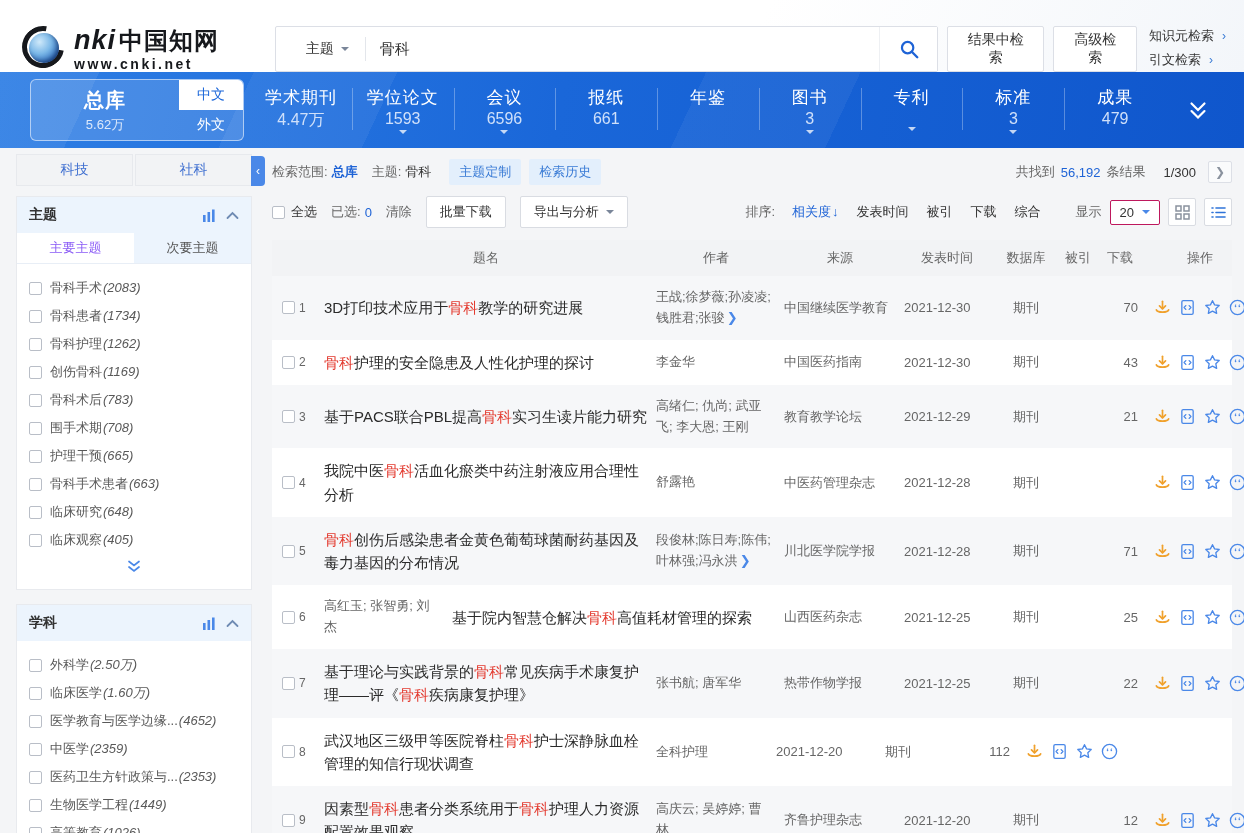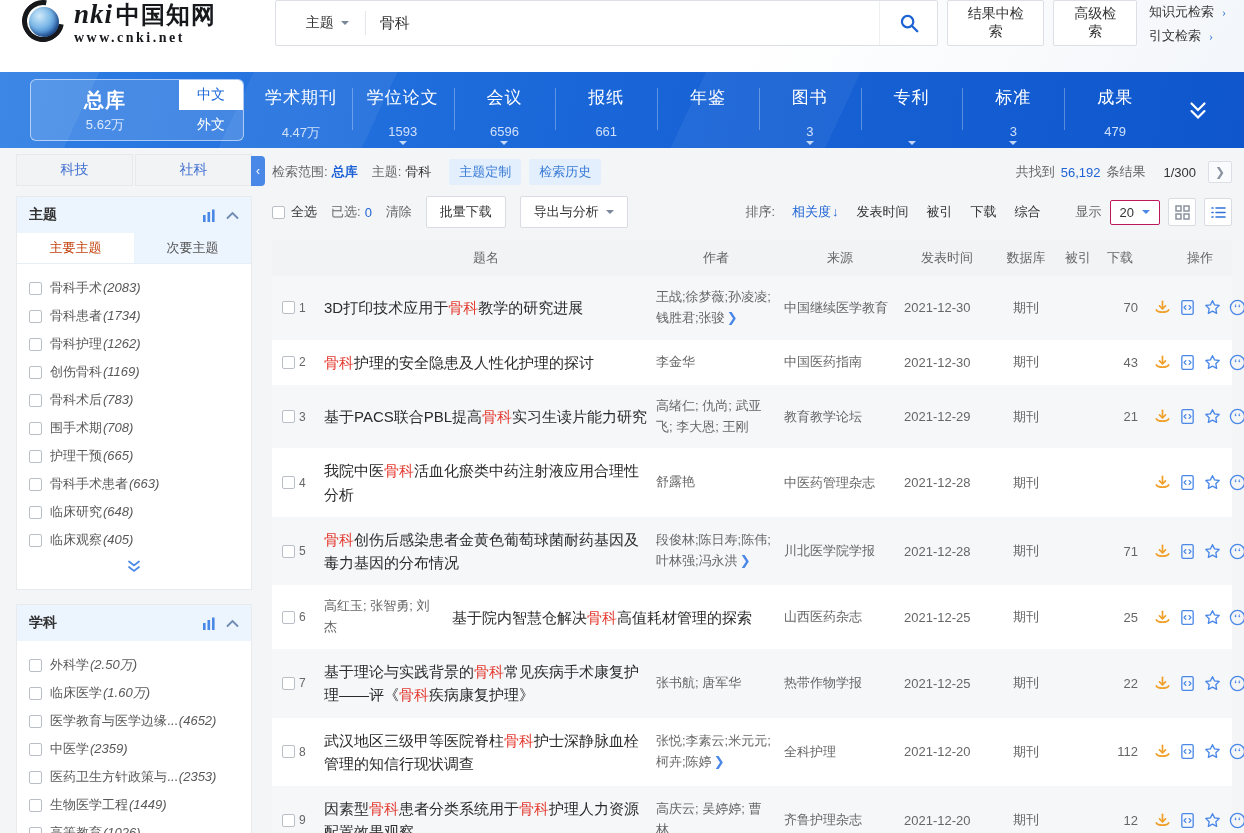--- a/index.html
+++ b/index.html
@@ -1,21 +1,21 @@
 <!DOCTYPE html>
 <html><head>
 <meta charset="utf-8">
 <style>
   * { margin:0; padding:0; box-sizing:border-box; }
   html,body { width:1244px; height:833px; overflow:hidden; }
   body { font-family:"Liberation Sans","DejaVu Sans",sans-serif; font-size:13px; color:#333; background:#f4f5f7; }
   .page { width:1244px; height:833px; overflow:hidden; background:#f4f5f7; }
 
   
-  .topbar { height:72px; background:linear-gradient(120deg,#ffffff 60%,#f3f6fa 100%); display:flex; align-items:flex-start; padding:0 18px 0 22px; position:relative;font-family:Liberation Serif, serif; }
+  .topbar { height:72px; background:linear-gradient(120deg,#ffffff 60%,#f3f6fa 100%); display:flex; align-items:flex-end; padding:0 18px 0 22px; position:relative; }
   .logo { display:flex; align-items:center; cursor:pointer; width:245px; }
   .globe { position:relative; width:46px; height:46px; flex:0 0 46px; }
   .globe .ring { position:absolute; left:0; top:0; width:42px; height:42px; border:5px solid #16181c; border-radius:50%; border-right-color:transparent; transform:rotate(-35deg); }
   .globe .earth { position:absolute; left:7px; top:7px; width:30px; height:30px; border-radius:50%; background:radial-gradient(circle at 35% 30%, #cfe9fa 0%, #7db9e8 40%, #2f6fc0 75%, #1d4e93 100%); box-shadow:inset -2px -2px 4px rgba(0,0,30,.4); }
   .logo-text { margin-left:6px; line-height:1; }
   .brand-line { font-weight:bold; color:#16181c; font-size:24px; letter-spacing:1px; display:flex; align-items:baseline; }
   .brand-nki { font-size:27px; font-style:italic; margin-right:3px; }
   .site-line { font-size:14px; font-weight:bold; color:#16181c; letter-spacing:2.5px; margin-top:3px; }
 
   .searchbox { width:692px; height:46px; background:#fff; border:1px solid #dcdfe6; border-radius:2px; display:flex; align-items:center; margin-left:18px; }
@@ -38,37 +38,37 @@
   .total-main { flex:1; display:flex; flex-direction:column; align-items:center; justify-content:center; cursor:pointer; }
   .total-label { color:#fff; font-size:20px; font-weight:bold; letter-spacing:1px; }
   .total-count { color:#dce9fb; font-size:13px; margin-top:2px; }
   .lang-tabs { width:64px; display:flex; flex-direction:column; }
   .lang-cn { flex:1; background:#fff; color:#1a66d9; font-size:14px; display:flex; align-items:center; justify-content:center; border-radius:0 5px 0 0; cursor:pointer; }
   .lang-en { flex:1; color:#fff; font-size:14px; display:flex; align-items:center; justify-content:center; cursor:pointer; }
   .nav-items { flex:1; display:flex; height:56px; z-index:1; margin-left:6px; }
   .nav-item { flex:1; display:flex; flex-direction:column; align-items:center; justify-content:flex-start; padding-top:4px; cursor:pointer; position:relative; }
   .nav-item + .nav-item::before { content:""; position:absolute; left:0; top:6px; width:1px; height:42px; background:rgba(255,255,255,.30); }
   .nav-label { color:#fff; font-size:17px; letter-spacing:1px; }
-  .nav-count { color:#cfe0fa; font-size:13px; margin-top:15px; min-height:15px; }
+  .nav-count { color:#cfe0fa; font-size:16px; margin-top:1px; min-height:15px; }
   .nav-caret { width:0; height:0; border:4px solid transparent; border-top-color:rgba(255,255,255,.75); margin-top:2px; }
   .nav-more { width:64px; display:flex; align-items:center; justify-content:center; cursor:pointer; z-index:1; }
 
   
   .bodywrap { display:flex; height:685px; }
   .sidebar { width:258px; flex:0 0 258px; padding:6px 6px 0 16px; position:relative; }
   .side-tabs { display:flex; gap:2px; margin-bottom:10px; }
   .side-tab { flex:1; height:32px; background:#f2f3f5; border:1px solid #e7e9ed; color:#3f6fd0; font-size:14px; display:flex; align-items:center; justify-content:center; cursor:pointer; }
   .collapse-tab { position:absolute; right:-7px; top:8px; width:14px; height:30px; background:#4a88e8; border-radius:0 4px 4px 0; color:#fff; display:flex; align-items:center; justify-content:center; font-size:12px; cursor:pointer; z-index:5; }
   .panel { background:#fff; border:1px solid #e8eaee; margin-bottom:14px; }
   .panel-head { height:36px; background:#ecf4fd; display:flex; align-items:center; padding:0 12px; }
   .panel-title { font-size:14px; font-weight:bold; color:#333; flex:1; }
   .panel-icons { display:flex; align-items:center; gap:10px; }
   .panel-tabs { display:flex; border-bottom:1px solid #e8eef6; }
   .ptab { flex:1; height:30px; display:flex; align-items:center; justify-content:center; font-size:13px; cursor:pointer; }
-  .ptab.active { background:#fff; color:#c2410c; }
+  .ptab.active { background:#fff; color:#8b5cf6; }
   .ptab.inactive { background:#ecf4fd; color:#555; }
   .panel-list { padding:10px 12px 6px 12px; }
   .side-item { display:flex; align-items:center; gap:8px; padding:5px 0; cursor:pointer; color:#595959; font-size:13px; }
   .cb { width:13px; height:13px; border:1px solid #b9bec7; border-radius:2px; background:#fff; flex:0 0 13px; }
   .side-count { margin-left:1px;font-style:italic; }
   .panel-expand { display:flex; justify-content:center; padding:6px 0 10px; cursor:pointer; }
 
   
   .main { flex:1; padding:10px 12px 0 14px; min-width:0; }
   .result-bar { display:flex; align-items:center; height:28px; font-size:13px; }
@@ -717,21 +717,20 @@
                   </svg>
                 </span>
               </div>
             </div>
             <div class="trow">
               <div class="col c-sel">
                 <span class="cb"></span>
                 <span class="rownum">8</span>
               </div>
               <div class="col c-title"><a>武汉地区三级甲等医院脊柱<em class="hl">骨科</em>护士深静脉血栓管理的知信行现状调查</a></div>
-              <div class="col c-authors"><span>张悦;李素云;米元元;柯卉;陈婷</span><span class="expand-chev">❯</span></div>
               <div class="col c-source">全科护理</div>
               <div class="col c-date">2021-12-20</div>
               <div class="col c-db">期刊</div>
               <div class="col c-cited"></div>
               <div class="col c-dl">112</div>
               <div class="col c-ops">
                 <span class="op">
                   <svg width="17" height="17" viewBox="0 0 18 18" fill="none" stroke="#f0a12c" stroke-width="1.8" stroke-linecap="round" stroke-linejoin="round">
                     <path d="M9 2.5v7.5"></path>
                     <path d="M5.8 7.2 9 10.4l3.2-3.2"></path>

